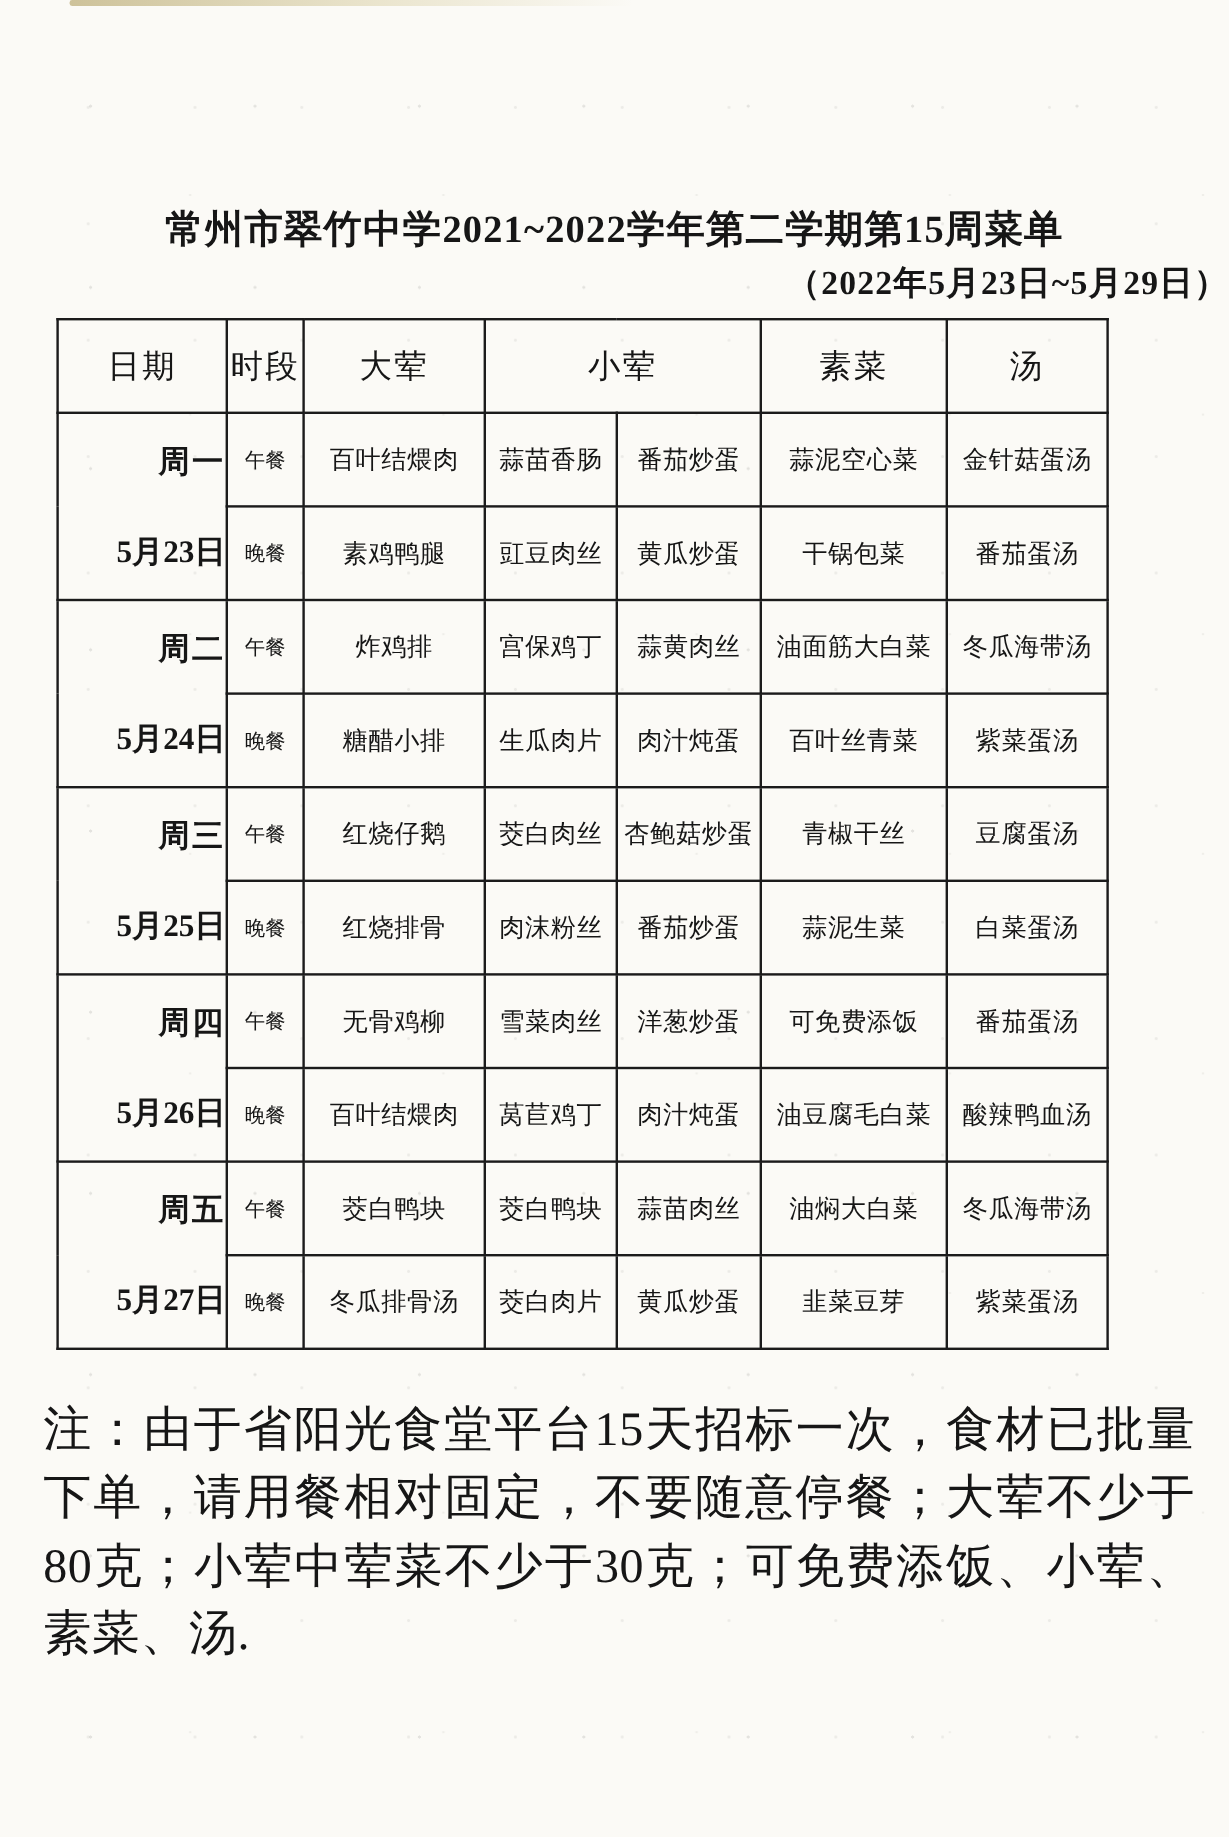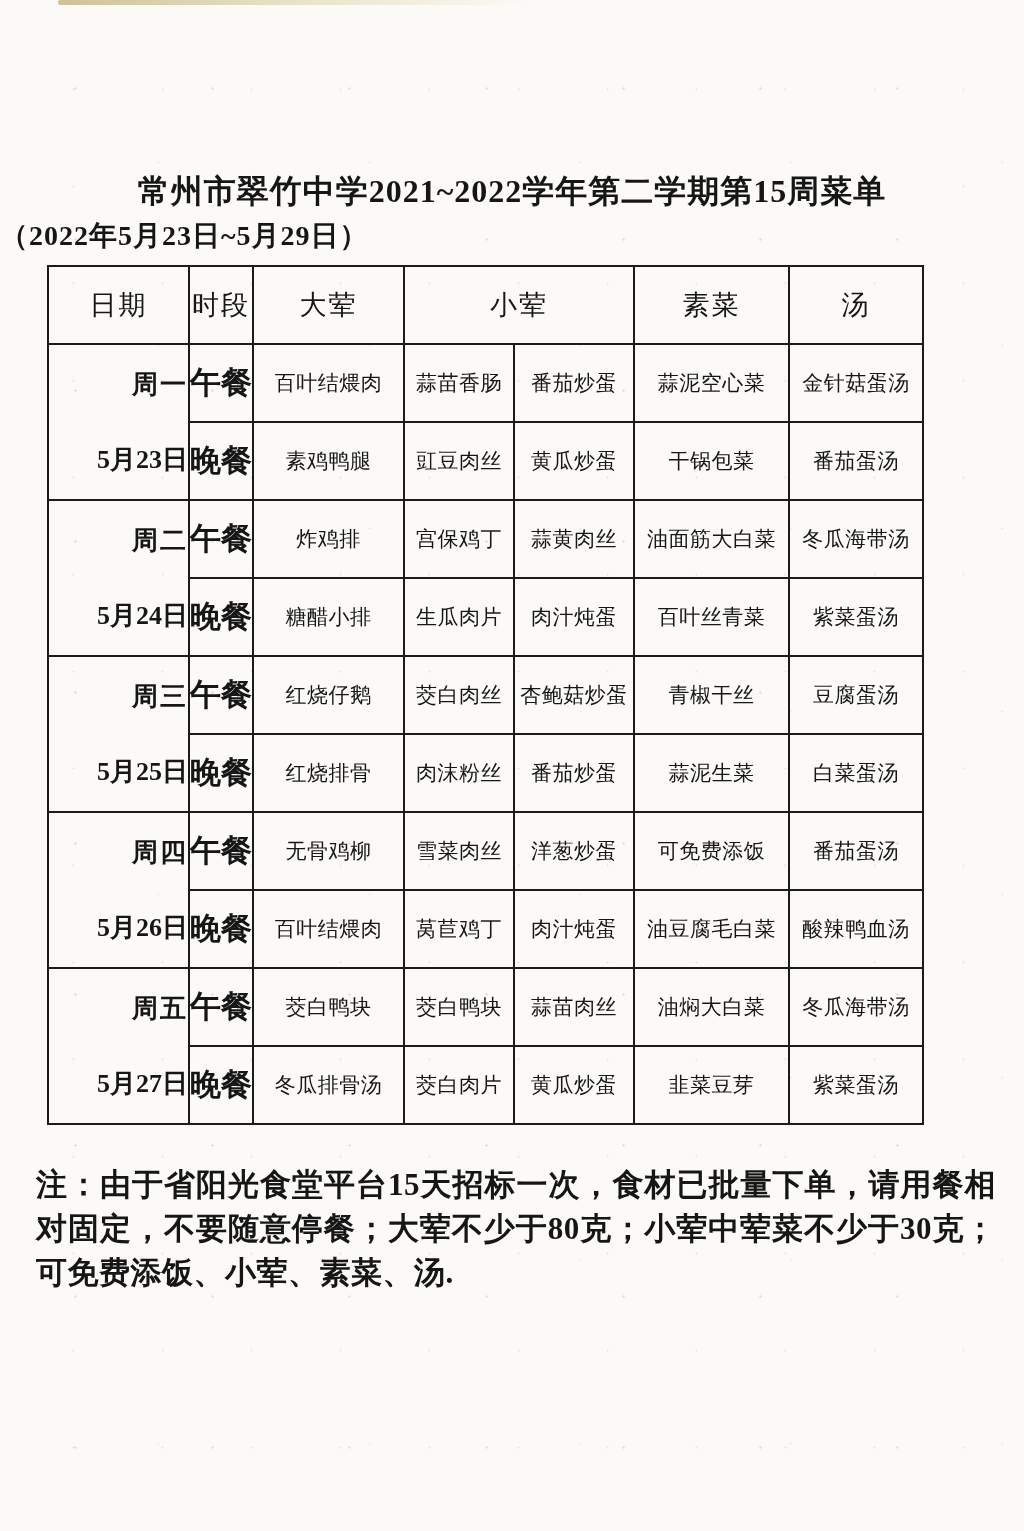--- a/index.html
+++ b/index.html
@@ -20,21 +20,21 @@
   .scan-edge{
     position:absolute;top:0;left:58px;width:470px;height:5px;
     background:linear-gradient(90deg, rgba(168,148,78,.55), rgba(196,180,112,.30) 55%, rgba(200,190,140,0));
     border-radius:2px;
   }
   .title{
     padding-top:170px;text-align:center;
     font-size:32px;font-weight:700;letter-spacing:1px;
   }
   .subtitle{
-    text-align:left;font-size:28px;font-weight:700;letter-spacing:1px;margin-top:3px;
+    text-align:right;font-size:28px;font-weight:700;letter-spacing:1px;margin-top:3px;
   }
   table.menu{
     margin:10px 0 0 47px;
     width:875px;
     border-collapse:collapse;
     table-layout:fixed;
   }
   .menu th,.menu td{
     border:2.5px solid #1b1b1b;
     text-align:center;vertical-align:middle;
@@ -42,25 +42,25 @@
   }
   .menu th{font-size:27px;font-weight:400;height:76px;letter-spacing:2px;}
   .menu tr.meal-row{height:78px;}
   td.date-cell{font-weight:700;}
   .date-inner{
     height:150px;display:flex;flex-direction:column;
     justify-content:space-around;align-items:flex-end;
   }
   .weekday{font-size:26px;letter-spacing:2px;}
   .date{font-size:26px;}
-  td.period-cell{font-size:31px;font-weight:700;}
+  td.period-cell{font-size:17px;font-weight:400;}
   td.dish-cell{font-size:21px;font-weight:400;letter-spacing:.5px;}
   .note{
     margin:38px 28px 0 36px;
-    font-size:31px;font-weight:700;
+    font-size:40px;font-weight:400;
     line-height:1.42;letter-spacing:.5px;
     text-align:justify;
   }
 </style>
 </head>
 <body>
 
 <div class="sheet">
   <div class="scan-edge"></div>
 

